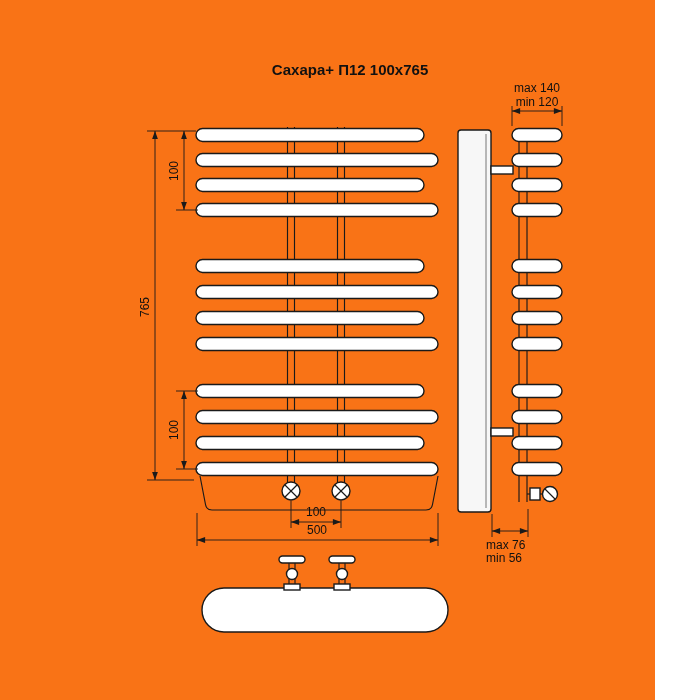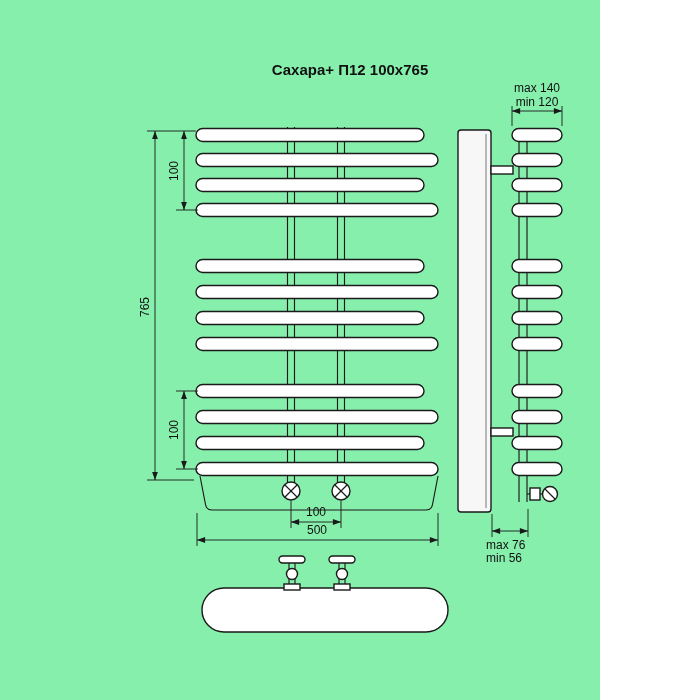--- a/index.html
+++ b/index.html
@@ -1,16 +1,16 @@
 <!DOCTYPE html>
 <html><head>
 <meta charset="utf-8">
 <style>
   html,body { margin:0; padding:0; background:#ffffff; }
-  .canvas { position:relative; width:600px; height:700px; background:#86efac; overflow:hidden;text-align:center; }
+  .canvas { position:relative; width:655px; height:700px; background:#f97316; overflow:hidden;text-align:center; }
   svg { display:block; }
   text { font-family:"Liberation Sans","DejaVu Sans",sans-serif; font-size:12px; fill:#111111; }
   .title { font-size:15px; font-weight:bold; }
   .outline { fill:#ffffff; stroke:#1a1a1a; stroke-width:1.4; }
   .thin   { fill:none; stroke:#1a1a1a; stroke-width:1.15; }
   .hair   { fill:none; stroke:#555555; stroke-width:0.8; }
   .dimline { fill:none; stroke:#1a1a1a; stroke-width:0.9; }
   .dimline text { stroke:none; }
   #arr path { fill:#1a1a1a; }
 </style>

